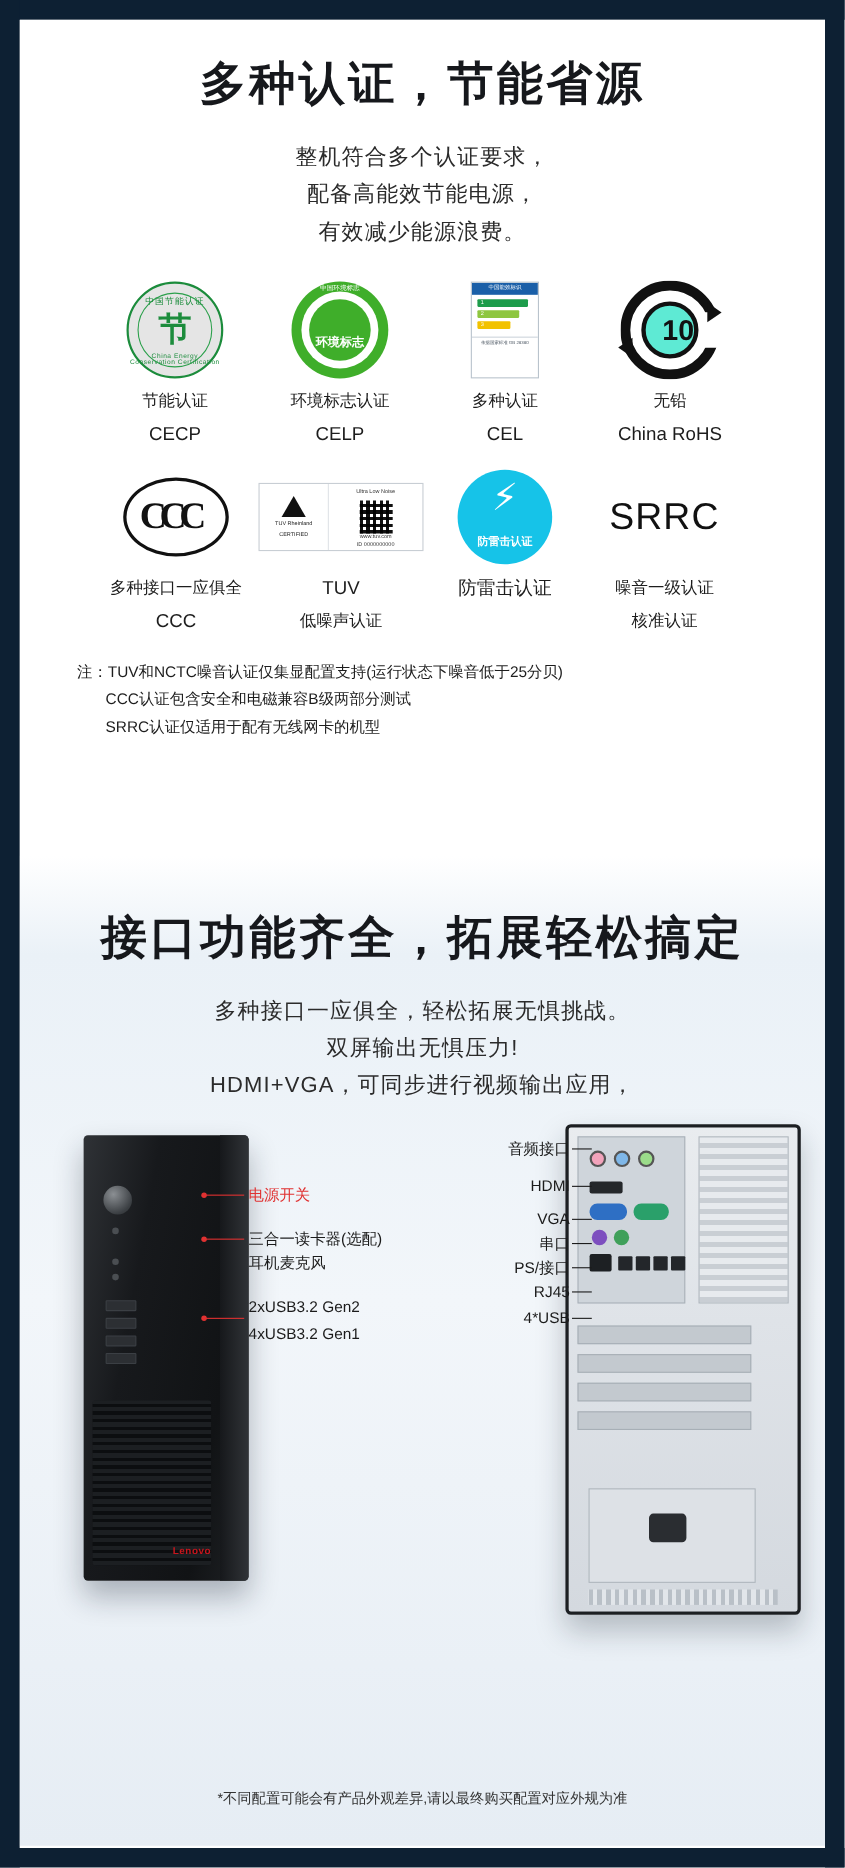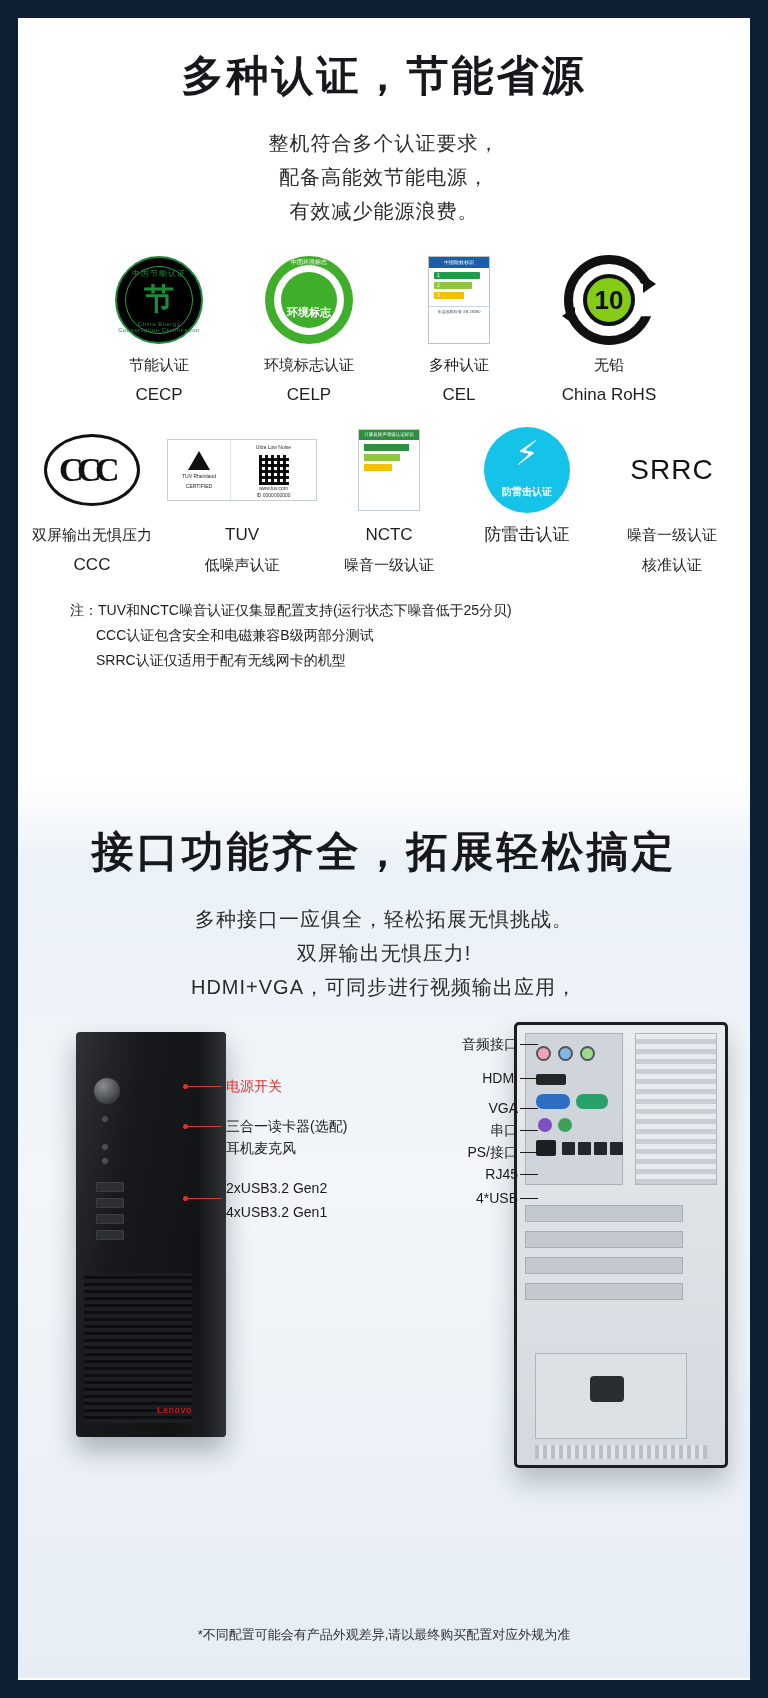--- a/index.html
+++ b/index.html
@@ -105,21 +105,21 @@
     font-size: 17px;
   }
 
   
   .eco-circle {
     width: 88px; height: 88px;
     border-radius: 50%;
     border: 2px solid #1c8c3c;
     position: relative;
     box-sizing: border-box;
-    background: #000000;
+    background: #e5e5e5;
     text-decoration: underline;
   }
   .eco-circle:before {
     content: "";
     position: absolute;
     left: 8px; top: 8px; right: 8px; bottom: 8px;
     border: 1px solid #2ba04b;
     border-radius: 50%;
   }
   .eco-circle .glyph {
@@ -240,23 +240,23 @@
     position: absolute;
     left: 50%; top: 50%;
     transform: translate(-50%,-50%);
     width: 52px; height: 52px;
     border-radius: 50%;
     border: 4px solid #111;
     box-sizing: border-box;
     font-size: 26px;
     font-weight: bold;
     line-height: 44px;
-    text-align: center;
+    text-align: right;
     color: #111;
-    background: #84cc16;
+    background: #5eead4;
   }
   .rohs .arrow-r, .rohs .arrow-l {
     position: absolute;
     width: 0; height: 0;
     border-style: solid;
   }
   .rohs .arrow-r {
     right: -2px; top: 20px;
     border-width: 9px 0 9px 13px;
     border-color: transparent transparent transparent #111;
@@ -365,21 +365,21 @@
   .thunder .tt {
     position: absolute;
     left: 0; right: 0; bottom: 14px;
     text-align: center;
     color: #fff;
     font-size: 10px;
     font-weight: bold;
   }
   
   .srrc {
-    font-size: 28px;
+    font-size: 34px;
     letter-spacing: 1px;
     color: #111;
     font-family: "Liberation Sans", sans-serif;
   }
 
   .notes {
     margin: 22px 0 0 52px;
     font-size: 14px;
     line-height: 25px;
     color: #1d1d1d;
@@ -705,21 +705,21 @@
       <div class="cert-row" style="margin-top:18px">
 
         <div class="cert" style="width:142px">
           <div class="badge">
             <div class="ccc-badge">
               <div class="cs c1">C</div>
                 <div class="cs c2">C</div>
                 <div class="cs c3">C</div>
             </div>
           </div>
-          <div class="cap">双屏输出无惧压力</div>
+          <div class="cap">多种接口一应俱全</div>
           <div class="cap big">CCC</div>
         </div>
 
         <div class="cert" style="width:158px">
           <div class="badge">
             <div class="tuv">
               <div class="tl">
                 <div class="tri"></div>
                 <div class="tlabel">TUV Rheinland</div>
                 <div class="tlabel">CERTIFIED</div>
@@ -729,34 +729,20 @@
                 <div class="qr"></div>
                 <div>www.tuv.com</div>
                 <div>ID 0000000000</div>
               </div>
             </div>
           </div>
           <div class="cap big">TUV</div>
           <div class="cap">低噪声认证</div>
         </div>
 
-        <div class="cert" style="width:136px">
-          <div class="badge">
-            <div class="nctc-card">
-              <div class="nh">计算机噪声等级认证标识</div>
-              <div class="bars" style="padding:4px 5px">
-                <div class="bar" style="height:7px;margin-bottom:3px;background:#2f8f3f;width:90%"></div>
-                <div class="bar" style="height:7px;margin-bottom:3px;background:#8ec63f;width:72%"></div>
-                <div class="bar" style="height:7px;margin-bottom:3px;background:#f2c200;width:56%"></div>
-              </div>
-            </div>
-          </div>
-          <div class="cap big">NCTC</div>
-          <div class="cap">噪音一级认证</div>
-        </div>
 
         <div class="cert" style="width:140px">
           <div class="badge">
             <div class="thunder">
               <div class="bolt">⚡</div>
               <div class="tt">防雷击认证</div>
             </div>
           </div>
           <div class="cap big">防雷击认证</div>
         </div>

